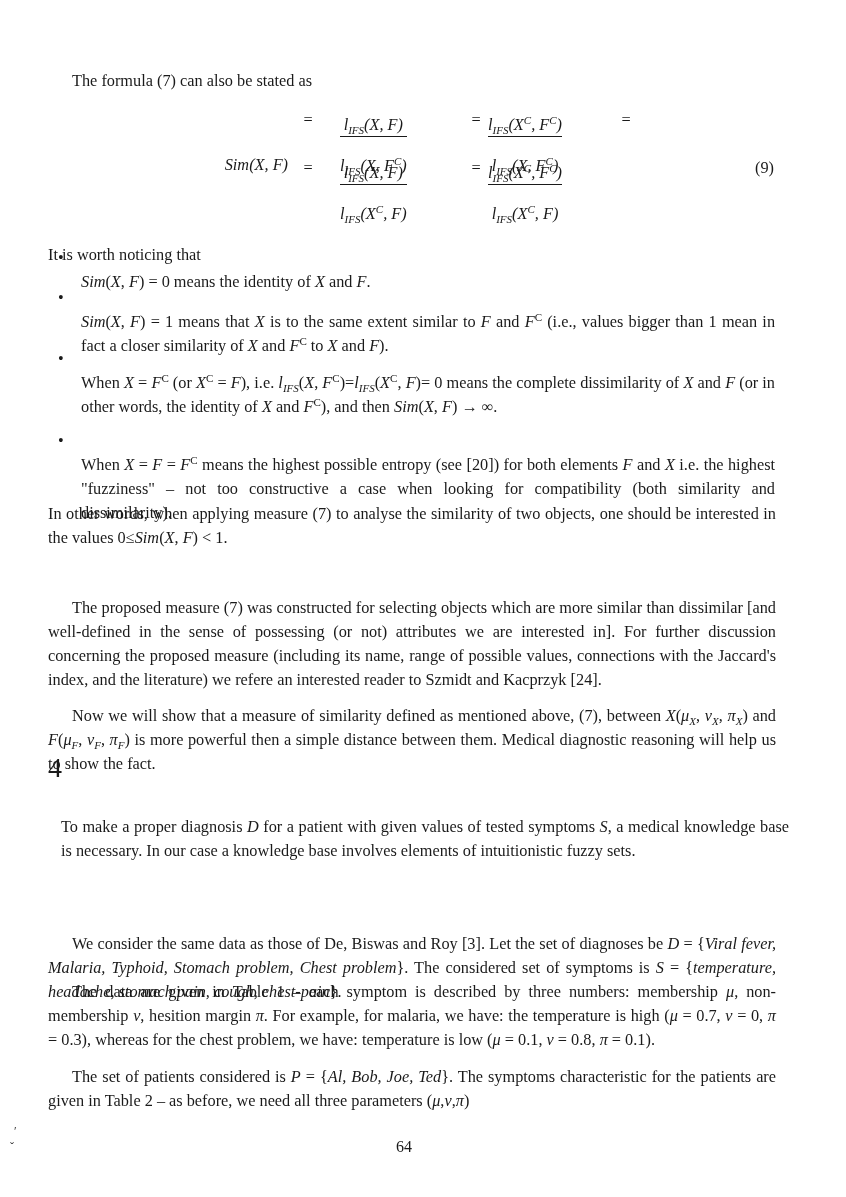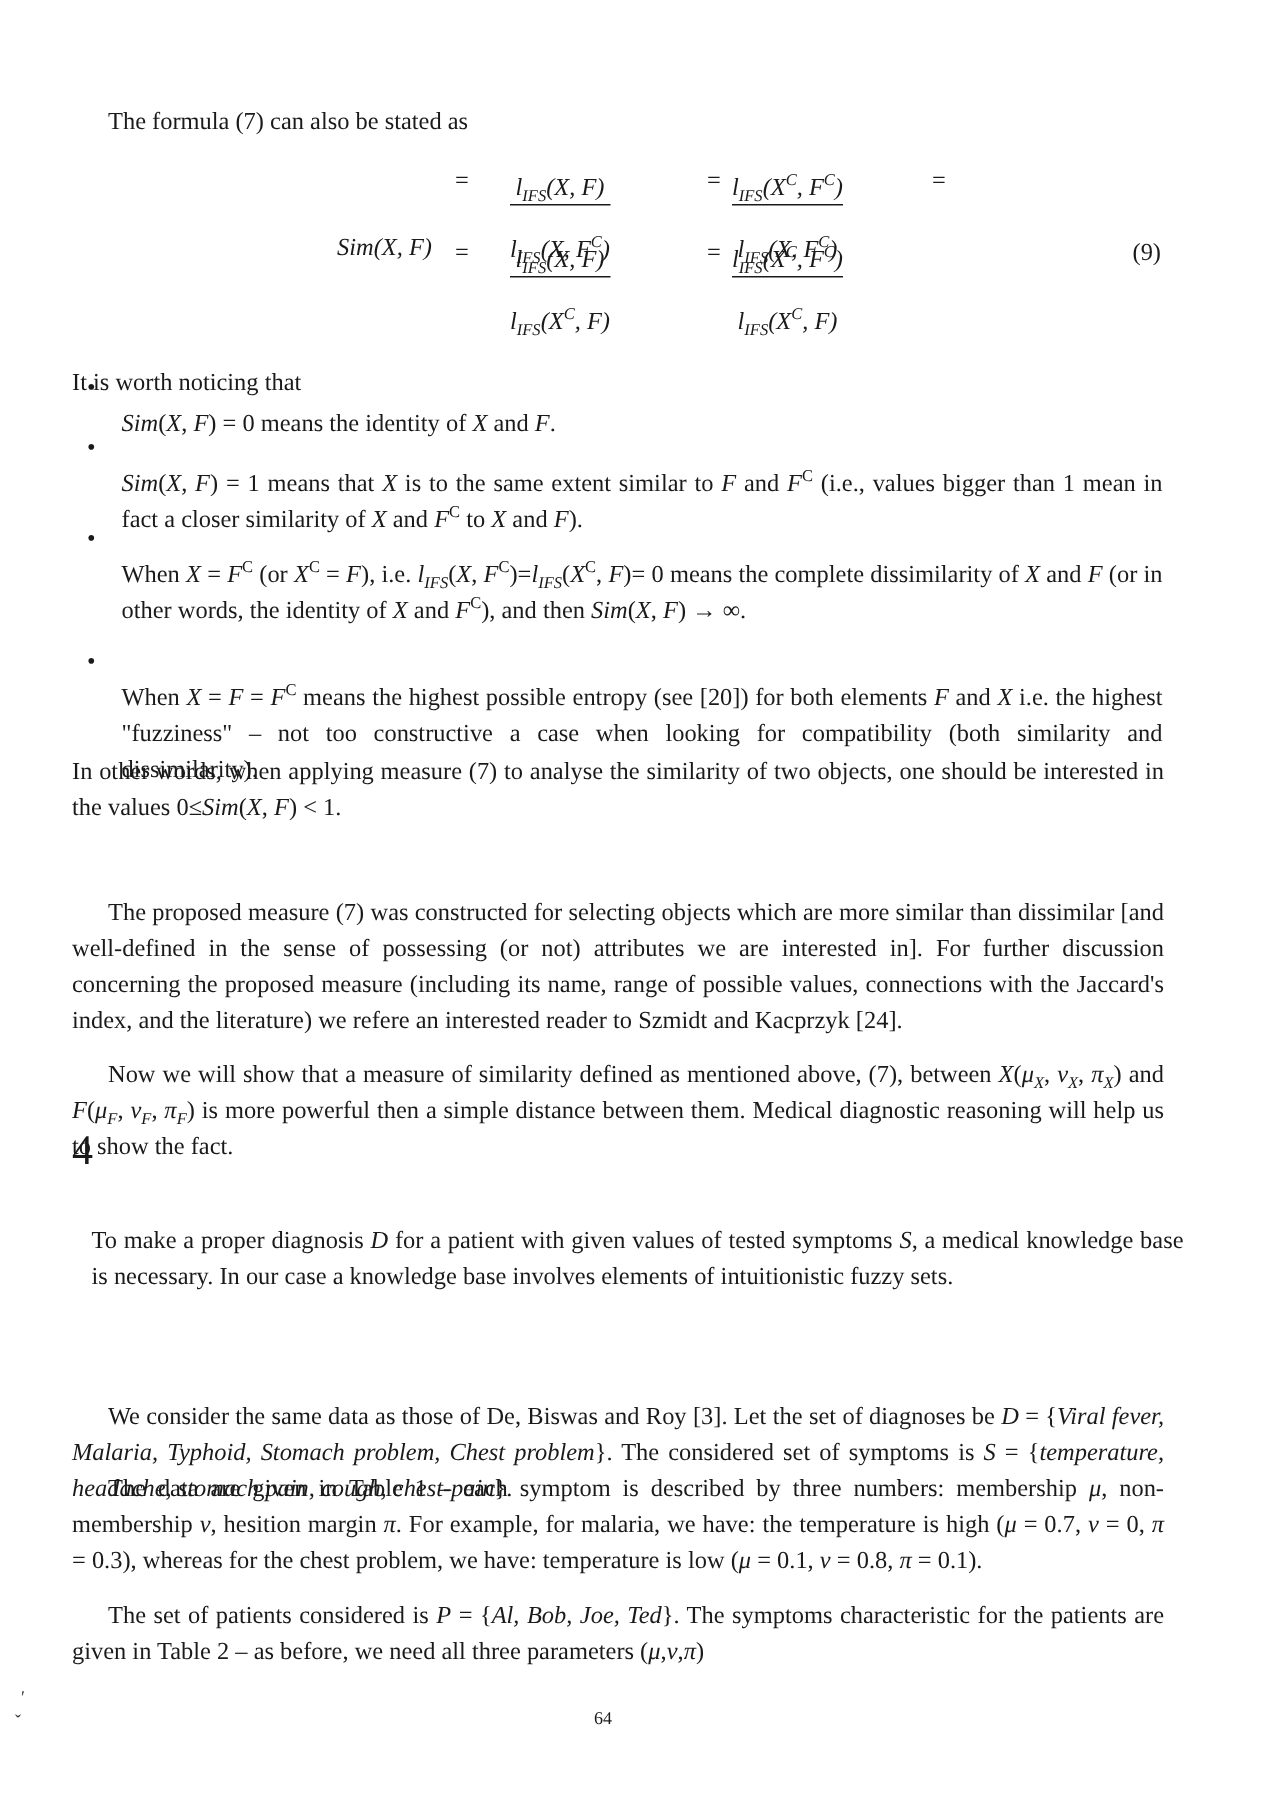--- a/index.html
+++ b/index.html
@@ -33,21 +33,21 @@
   #p-other { position: absolute; top: 502px; left: 0; width: 728px; }
   #p-proposed { position: absolute; top: 550px; left: 0; width: 728px; }
   #p-now { position: absolute; top: 658px; left: 0; width: 728px; }
 
   .section-head { position: absolute; top: 752px; left: 0; font-size: 28px; display: flex; gap: 26px; }
   #p-make { position: absolute; top: 815px; left: 0; width: 728px; margin-left: 13px; }
   #p-consider { position: absolute; top: 886px; left: 0; width: 728px; }
   #p-data { position: absolute; top: 934px; left: 0; width: 728px; }
   #p-patients { position: absolute; top: 1019px; left: 0; width: 728px; }
 
-  .page-number { position: absolute; top: 1138px; left: 396px; font-size: 12px; }
+  .page-number { position: absolute; top: 1138px; left: 396px; font-size: 16px; }
   .mark { position: absolute; font-size: 12px; color: #333; }
 </style>
 </head>
 <body>
 
 <div class="page">
 
   <p id="intro">The formula (7) can also be stated as</p>
 
   <div class="eq" style="top:96px;">

